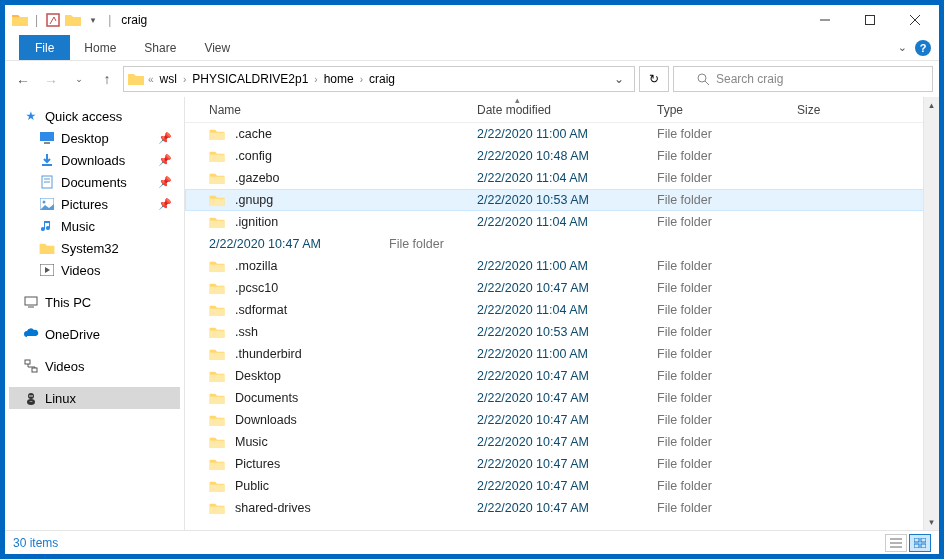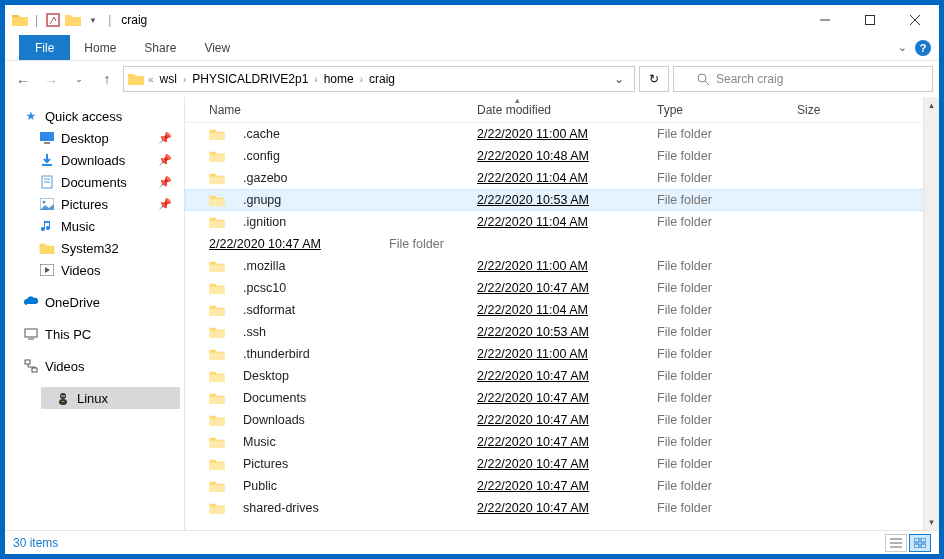--- a/index.html
+++ b/index.html
@@ -26,32 +26,32 @@
   .addr .gt { color: #888; font-size: 10px; padding: 0 2px;}
   .addr .dd { margin-left: auto; color: #555; padding: 0 6px; }
   .refresh-box { width: 30px; height: 26px; border: 1px solid #ccc; display:flex;align-items:center;justify-content:center; font-size: 12px;}
   .search { width: 260px; height: 26px; border: 1px solid #ccc; display: flex; align-items: center; padding: 0 23px; font-size: 12px; color: #888; gap: 6px;}
   .body { flex: 1; display: flex; min-height: 0; }
   .nav { width: 180px; border-right: 1px solid #e5e5e5; padding: 8px 4px; font-size: 13px; overflow: hidden;}
   .nav-group { margin-bottom: 10px; }
   .nav-item { display: flex; align-items: center; height: 22px; padding-left: 14px; gap: 6px; position: relative;}
   .nav-item .pin { position:absolute; right: 8px; color:#777; font-size:11px;}
   .nav-item.sub { padding-left: 30px; }
-  .nav-item.selected { background: #d8d8d8; margin-left: 32px; }
+  .nav-item.selected { background: #d8d8d8; }
   .content { flex: 1; display: flex; flex-direction: column; position: relative;}
   .cols { display: flex; height: 26px; align-items: center; font-size: 12px; color: #444; border-bottom: 1px solid #eee; padding-left: 24px;}
   .col-name { width: 268px; }
   .col-date { width: 180px; }
   .col-type { width: 140px; }
   .col-size { width: 80px; }
   .sort-ind { position:absolute; left: 330px; top:-2px; font-size:9px;color:#777;}
   .rows { flex:1; overflow: hidden; }
   .row { display: flex; align-items: center; height: 22px; font-size: 12.5px; padding-left: 24px; color:#222;}
-  .row .fname { width: 268px; display:flex; align-items:center; gap:18px;}
-  .row .fdate { width: 180px; color:#000000;text-decoration:underline;}
+  .row .fname { width: 268px; display:flex; align-items:center; gap:10px;}
+  .row .fdate { width: 180px; color:#0c4a6e;}
   .row .ftype { width: 140px; color:#737373;}
   .row.hover { background: #e5f3ff; border: 1px solid #cce8ff; padding-left:23px; height:22px;}
   .scrollbar { position:absolute; right:0; top:0; bottom:0; width:16px; background:#f0f0f0; border-left:1px solid #e5e5e5;}
   .scrollbar .arr { height:16px; display:flex;align-items:center;justify-content:center;font-size:9px;color:#555;}
   .scrollbar .arr.bot { position:absolute;bottom:0;width:100%;}
   .status { height: 24px; border-top: 1px solid #e5e5e5; display:flex; align-items:center; font-size:12px; color:#1979ca; padding: 0 8px;}
   .status .modes { margin-left:auto; display:flex; gap:2px;}
   .status .mode { width:22px;height:18px; border:1px solid #ccc; display:flex;align-items:center;justify-content:center;}
   .status .mode.on { background:#cce8ff; border-color:#1979ca;}
   .ni { width:16px; height:16px; display:inline-flex;align-items:center;justify-content:center; font-size:12px;}
@@ -224,36 +224,36 @@
                   <path d="M5 3v6l5-3z" fill="#555"></path>
                 </svg>
               </span>
               <span>Videos</span>
             </div>
           </div>
       </div>
       <div class="nav-group">
         <div class="nav-item">
           <span class="ni">
-            <svg width="16" height="12" viewBox="0 0 16 12">
-                <path fill="#0078d4" d="M4 9a3 3 0 010-6 4 4 0 017-1 3 3 0 012 6H4z"></path>
-              </svg>
-          </span>
-          <span>OneDrive</span>
-        </div>
-      </div>
-      <div class="nav-group">
-        <div class="nav-item">
-          <span class="ni">
             <svg width="14" height="14" viewBox="0 0 14 14">
                 <rect x="1" y="2" width="12" height="8" fill="none" stroke="#555"></rect>
                 <line x1="4" y1="12" x2="10" y2="12" stroke="#555"></line>
               </svg>
           </span>
           <span>This PC</span>
+        </div>
+      </div>
+      <div class="nav-group">
+        <div class="nav-item">
+          <span class="ni">
+            <svg width="16" height="12" viewBox="0 0 16 12">
+                <path fill="#0078d4" d="M4 9a3 3 0 010-6 4 4 0 017-1 3 3 0 012 6H4z"></path>
+              </svg>
+          </span>
+          <span>OneDrive</span>
         </div>
       </div>
       <div class="nav-group">
         <div class="nav-item">
           <span class="ni">
             <svg width="14" height="14" viewBox="0 0 14 14">
                 <rect x="1" y="1" width="5" height="4" fill="none" stroke="#555"></rect>
                 <rect x="8" y="9" width="5" height="4" fill="none" stroke="#555"></rect>
                 <path d="M4 5v3h7V9" fill="none" stroke="#555"></path>
               </svg>

